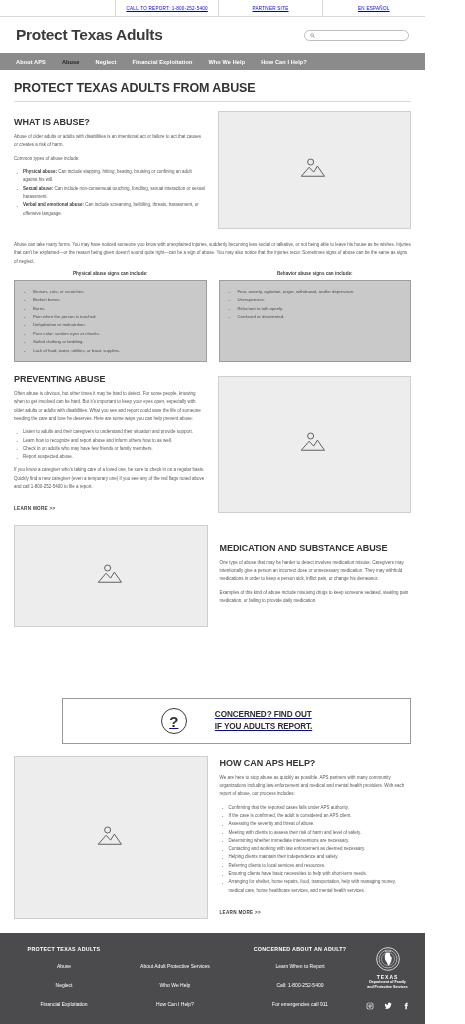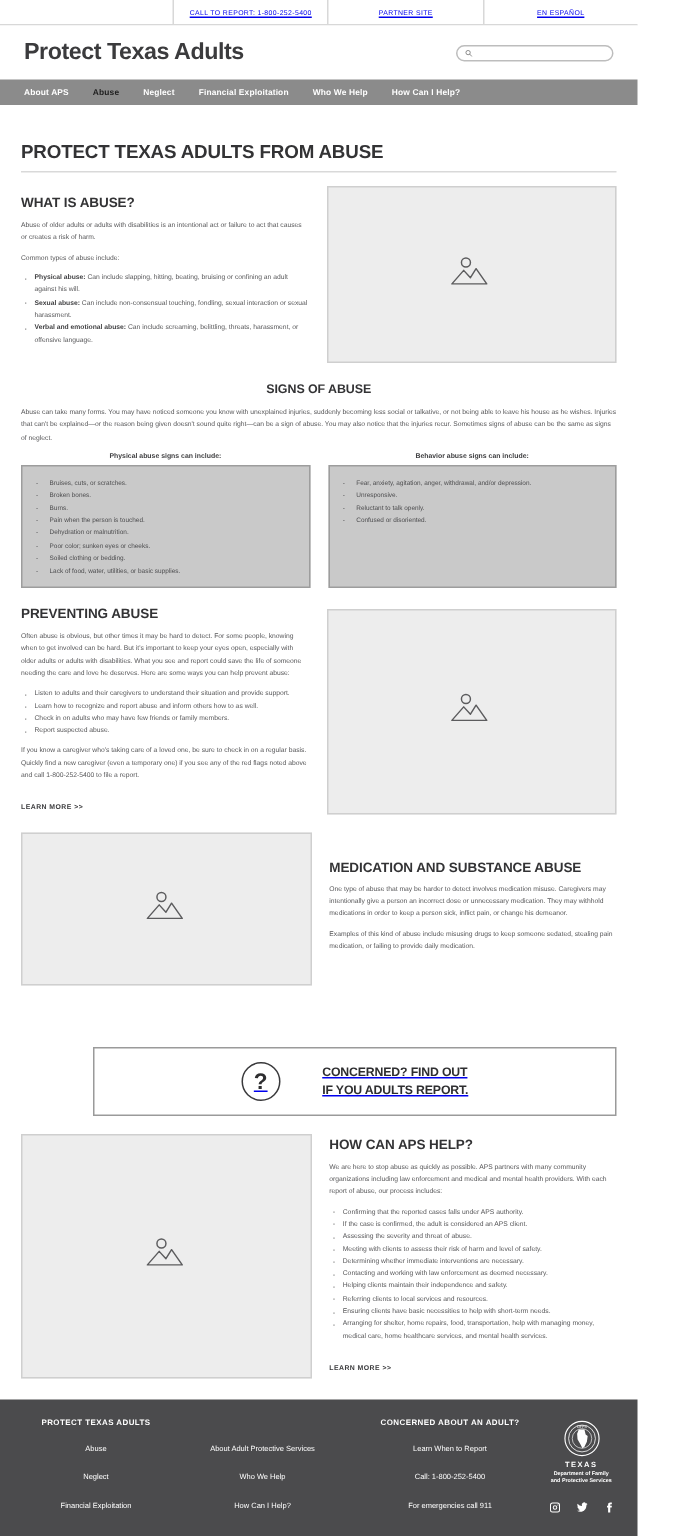--- a/index.html
+++ b/index.html
@@ -78,21 +78,21 @@
   .mainnav a.active { color: #1f1f1f; }
 
   
   .content { padding: 0 14px; flex: 1; }
 
   h1.page-title {
     font-size: 12.5px;
     font-weight: bold;
     color: #333335;
     letter-spacing: -0.1px;
-    margin-top: 24px;
+    margin-top: 11px;
     padding-bottom: 6px;
     border-bottom: 1px solid #d9d9d9;
   }
 
   h2.sec-h {
     font-size: 9px;
     font-weight: bold;
     color: #333335;
     letter-spacing: -0.05px;
     margin-bottom: 6px;
@@ -280,21 +280,20 @@
         <span>
           <svg viewBox="0 0 40 34" fill="none" stroke="#5c5c5e" stroke-width="1.3" stroke-linejoin="round">
             <circle cx="15.5" cy="9" r="4"></circle>
             <path d="M3 28 L13.5 16 L19.5 22.5 L24.5 14.5 L34 28 Z"></path>
           </svg>
         </span>
       </div>
     </div>
 
     <div style="margin-top:12px;">
-      <h2 class="sec-h centered">SIGNS OF ABUSE</h2>
       <p class="body">Abuse can take many forms. You may have noticed someone you know with unexplained injuries, suddenly becoming less social or talkative, or not being able to leave his house as he wishes. Injuries that can't be explained—or the reason being given doesn't sound quite right—can be a sign of abuse. You may also notice that the injuries recur. Sometimes signs of abuse can be the same as signs of neglect.</p>
 
       <div class="signs-wrap">
         <div class="signs-col">
           <div class="signs-label">Physical abuse signs can include:</div>
           <div class="signs-box">
             <ul>
               <li>Bruises, cuts, or scratches.</li>
               <li>Broken bones.</li>
               <li>Burns.</li>

